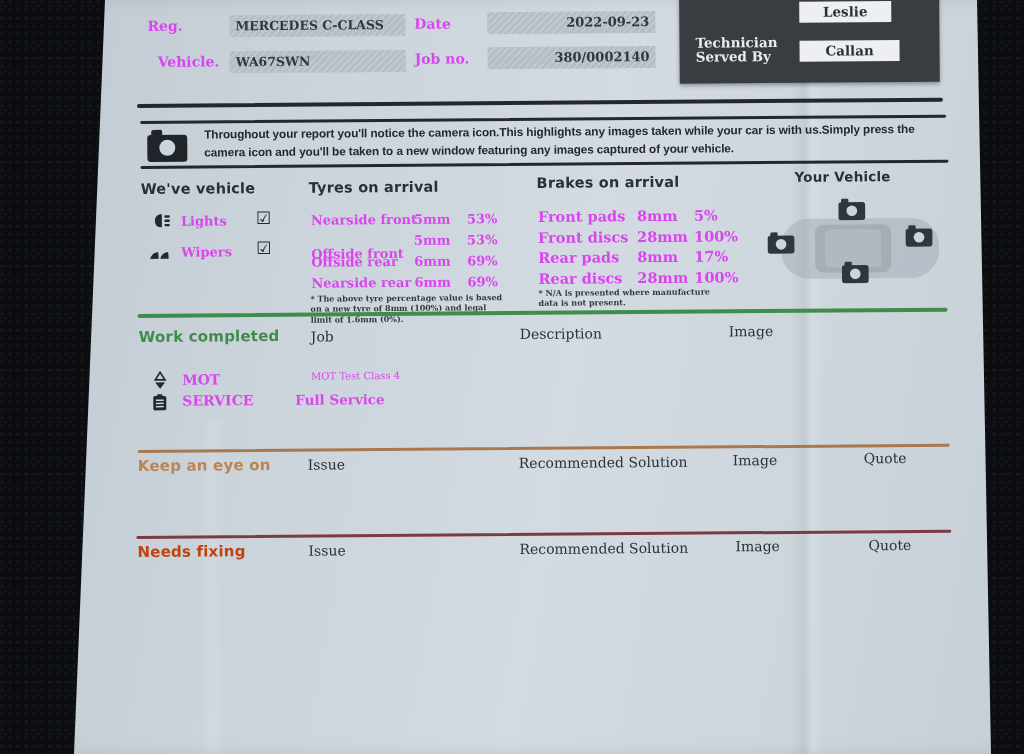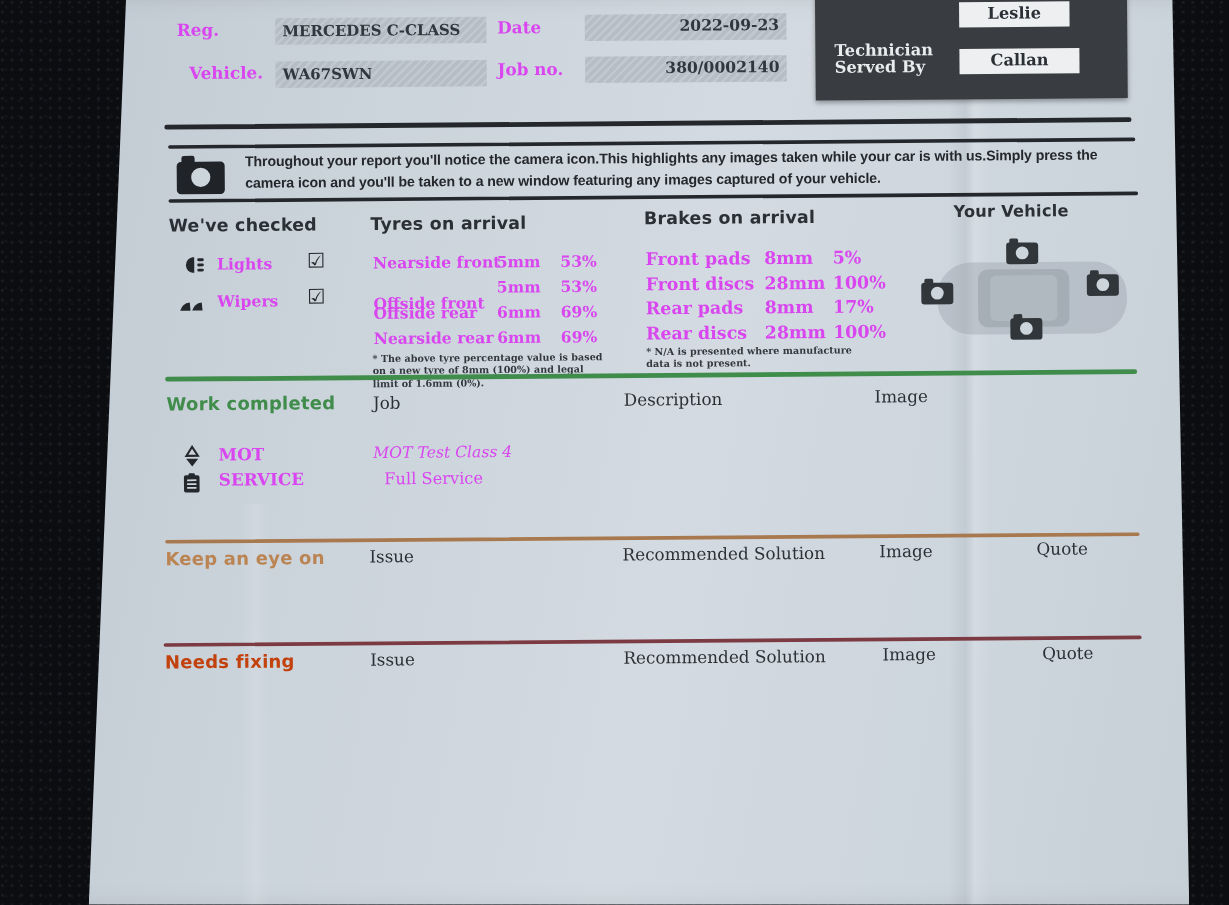--- a/index.html
+++ b/index.html
@@ -81,21 +81,21 @@
   <div class="abs" style="left:146px;top:128px;">
     <svg width="42" height="36" viewBox="0 0 42 36">
       <rect x="1" y="7" width="40" height="27" rx="3.5" fill="#202429"></rect>
       <rect x="5" y="2" width="11" height="9" rx="2" fill="#202429"></rect>
       <circle cx="21" cy="20" r="8" fill="#ccd4dc"></circle>
     </svg>
   </div>
   <div class="abs notetxt" style="left:204px;top:126px;width:740px;">Throughout your report you'll notice the camera icon.This highlights any images taken while your car is with us.Simply press the camera icon and you'll be taken to a new window featuring any images captured of your vehicle.</div>
   <div class="abs hline" style="left:140px;top:166px;width:808px;height:3px;"></div>
 
-  <div class="abs round-h sechead" style="left:140px;top:181px;">We've checked</div>
+  <div class="abs round-h sechead" style="left:140px;top:181px;">We've vehicle</div>
   <div class="abs round-h sechead" style="left:308px;top:181px;">Tyres on arrival</div>
   <div class="abs round-h sechead" style="left:536px;top:178px;">Brakes on arrival</div>
   <div class="abs round-h" style="left:794px;top:174px;font-size:13.5px;">Your Vehicle</div>
 
   <div class="abs" style="left:151px;top:213px;">
     <svg width="19" height="16" viewBox="0 0 19 16">
       <path d="M8.5 1.5 A6.6 6.6 0 0 0 8.5 14.5 L10 14.5 L10 1.5 Z" fill="#24282d"></path>
       <rect x="12.5" y="2.5" width="5.5" height="2.4" rx="1.2" fill="#24282d"></rect>
       <rect x="12.5" y="6.8" width="5.5" height="2.4" rx="1.2" fill="#24282d"></rect>
       <rect x="12.5" y="11.1" width="5.5" height="2.4" rx="1.2" fill="#24282d"></rect>
@@ -175,33 +175,33 @@
   <div class="abs serif-m colhead" style="left:518px;top:329px;">Description</div>
   <div class="abs serif-m colhead" style="left:727px;top:328px;">Image</div>
 
   <div class="abs" style="left:150px;top:371px;">
     <svg width="16" height="19" viewBox="0 0 16 19">
       <path d="M8 1.5 L12.8 9 L3.2 9 Z" fill="none" stroke="#24282d" stroke-width="1.7"></path>
       <path d="M3 11.5 L13 11.5 L8 18 Z" fill="#24282d"></path>
     </svg>
   </div>
   <div class="abs serif-b" style="left:180px;top:372px;font-size:14px;">MOT</div>
-  <div class="abs serif-b" style="left:309px;top:372px;font-size:13px;font-weight:500;font-style:italic;">MOT Test Class 4</div>
+  <div class="abs serif-b" style="left:309px;top:372px;font-size:10px;font-weight:500;">MOT Test Class 4</div>
 
   <div class="abs" style="left:150px;top:394px;">
     <svg width="15" height="17" viewBox="0 0 15 17">
       <rect x="1" y="2.2" width="13" height="14.3" rx="1.6" fill="#24282d"></rect>
       <rect x="4.8" y="0.5" width="5.4" height="3.4" rx="1.2" fill="#24282d"></rect>
       <rect x="3.6" y="5.6" width="7.8" height="1.5" fill="#ccd4dc"></rect>
       <rect x="3.6" y="8.8" width="7.8" height="1.5" fill="#ccd4dc"></rect>
       <rect x="3.6" y="12" width="7.8" height="1.5" fill="#ccd4dc"></rect>
     </svg>
   </div>
   <div class="abs serif-b" style="left:180px;top:393px;font-size:14px;">SERVICE</div>
-  <div class="abs serif-b" style="left:318px;top:393px;font-size:13.5px;font-weight:400;">Full Service</div>
+  <div class="abs serif-b" style="left:293px;top:393px;font-size:13.5px;font-weight:700;">Full Service</div>
 
   <div class="abs" style="left:135px;top:450px;width:812px;height:3px;background:#a8784e;border-radius:2px;"></div>
   <div class="abs round-h" style="left:135px;top:457px;font-size:15px;color:#bb8453;">Keep an eye on</div>
   <div class="abs serif-m colhead" style="left:305px;top:458px;">Issue</div>
   <div class="abs serif-m colhead" style="left:516px;top:458px;">Recommended Solution</div>
   <div class="abs serif-m colhead" style="left:730px;top:457px;">Image</div>
   <div class="abs serif-m colhead" style="left:861px;top:456px;">Quote</div>
 
   <div class="abs" style="left:133px;top:536px;width:815px;height:3px;background:#7c3a43;border-radius:2px;"></div>
   <div class="abs round-h" style="left:134px;top:543px;font-size:15px;color:#c2410c;">Needs fixing</div>

